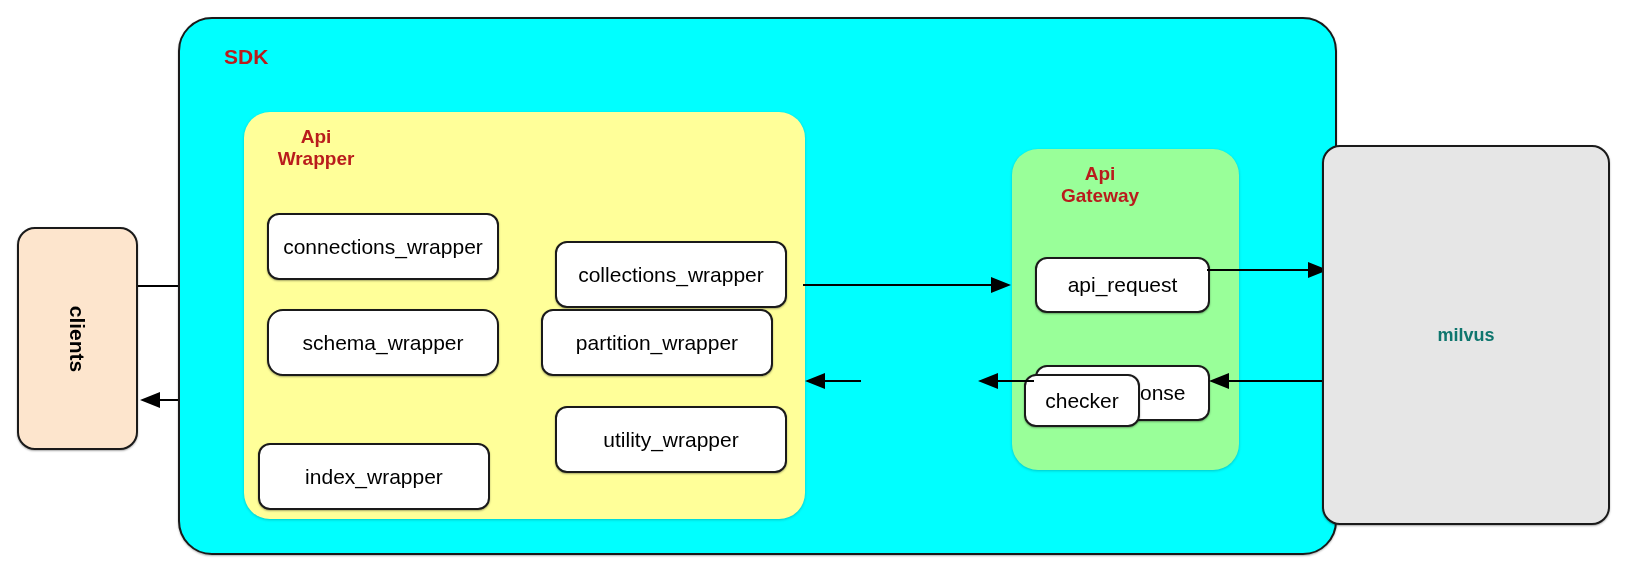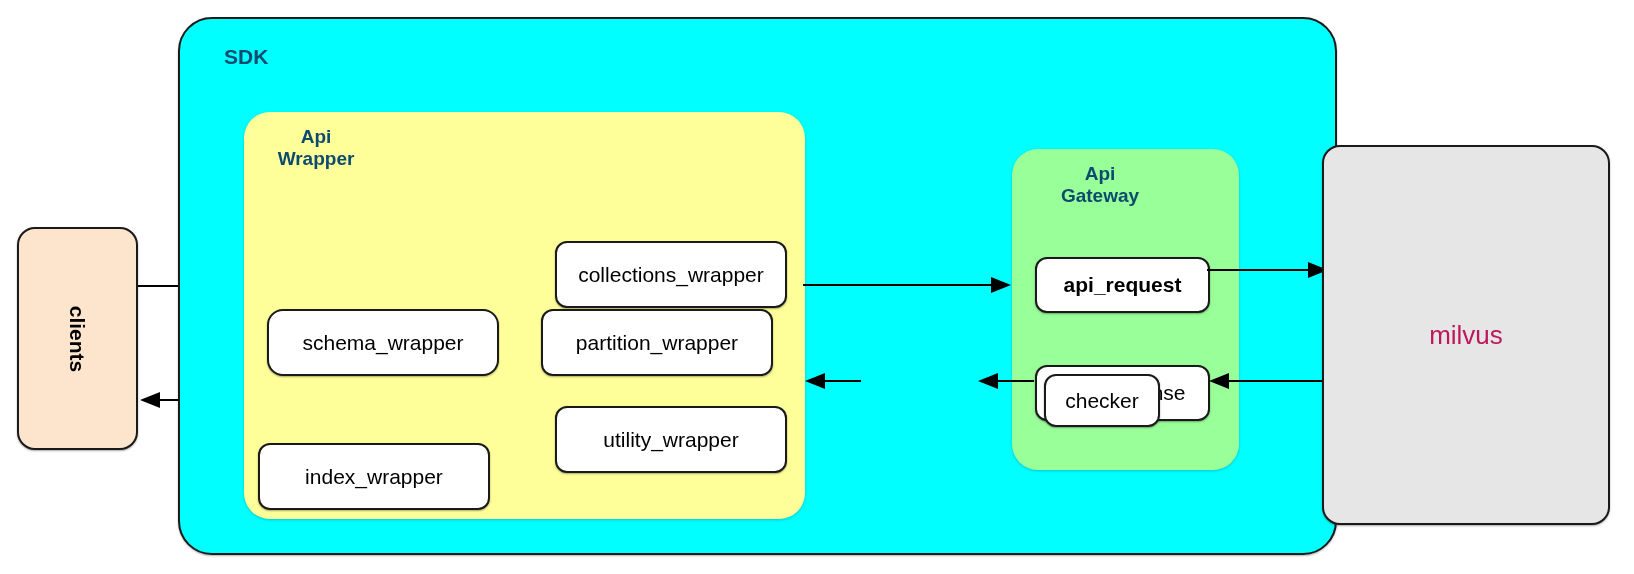--- a/index.html
+++ b/index.html
@@ -21,54 +21,54 @@
       background:#00ffff;border-radius:34px;
       box-shadow:0 1px 2px rgba(0,0,0,.30);}
   #apiwrapper-container{left:64px;top:93px;width:561px;height:407px;
       background:#ffff99;border:none;border-radius:26px;
       box-shadow:0 1px 3px rgba(0,0,0,.22);}
   #apigateway-container{left:832px;top:130px;width:227px;height:321px;
       background:#99ff99;border:none;border-radius:26px;
       box-shadow:0 1px 3px rgba(0,0,0,.22);}
 
   
-  .ctitle{position:absolute;font-weight:bold;color:#0c4a6e;
+  .ctitle{position:absolute;font-weight:bold;color:#b91c1c;
           line-height:1.16;white-space:pre-line;text-align:center;}
   #sdk-title{left:44px;top:26px;font-size:21px;}
   #apiwrapper-title{left:12px;top:14px;font-size:19px;text-align:center;width:120px;}
   #apigateway-title{left:28px;top:14px;font-size:19px;width:120px;text-align:center;}
 
   
   .card{background:#ffffff;color:#000000;font-size:21px;
         box-shadow:0 1px 2px rgba(0,0,0,.35);}
 
   .wcard{width:232px;height:67px;}
   #w-connections{left:23px;top:101px;}
   #w-collections{left:311px;top:101px;margin-top:28px;}
   #w-schema{left:23px;top:197px;border-radius:16px;}
   #w-partition{left:297px;top:197px;}
   #w-index{left:14px;top:294px;margin-top:37px;}
   #w-utility{left:311px;top:294px;}
 
   .gcard{width:175px;height:56px;}
-  #g-request{left:23px;top:108px;font-weight:bold;}
+  #g-request{left:23px;top:108px;}
   #g-response{left:23px;top:216px;}
 
-  #checker-box{left:864px;top:355px;width:116px;height:53px;
+  #checker-box{left:844px;top:355px;width:116px;height:53px;
       background:#ffffff;font-size:21px;align-items:center;}
 
   
   #clients-box{left:17px;top:227px;width:121px;height:223px;
       background:#fde5cd;box-shadow:0 1px 2px rgba(0,0,0,.35);}
   #clients-label{font-weight:bold;font-size:21px;color:#000;
       transform:rotate(90deg);white-space:nowrap;}
 
   #milvus-box{left:1322px;top:145px;width:288px;height:380px;
       background:#e6e6e6;box-shadow:0 1px 2px rgba(0,0,0,.35);}
-  #milvus-label{font-weight:normal;font-size:26px;color:#be185d;}
+  #milvus-label{font-weight:bold;font-size:18px;color:#0f766e;}
 
   
   .conn{position:absolute;overflow:visible;}
   .conn line{stroke:#000000;stroke-width:2.2;}
   .conn polygon{fill:#000000;}
 </style>
 </head>
 <body>
 
 <div class="stage">
@@ -88,20 +88,23 @@
   </svg>
 
   <div class="box rounded-lg" id="sdk-container">
 
     <div class="ctitle" id="sdk-title">SDK</div>
 
     <div class="box rounded-lg" id="apiwrapper-container">
       <div class="ctitle" id="apiwrapper-title">Api
 Wrapper</div>
 
+      <div class="box rounded-sm card wcard" id="w-connections">
+        <span>connections_wrapper</span>
+      </div>
       <div class="box rounded-sm card wcard" id="w-collections">
         <span>collections_wrapper</span>
       </div>
       <div class="box rounded-sm card wcard" id="w-schema">
         <span>schema_wrapper</span>
       </div>
       <div class="box rounded-sm card wcard" id="w-partition">
         <span>partition_wrapper</span>
       </div>
       <div class="box rounded-sm card wcard" id="w-index">

